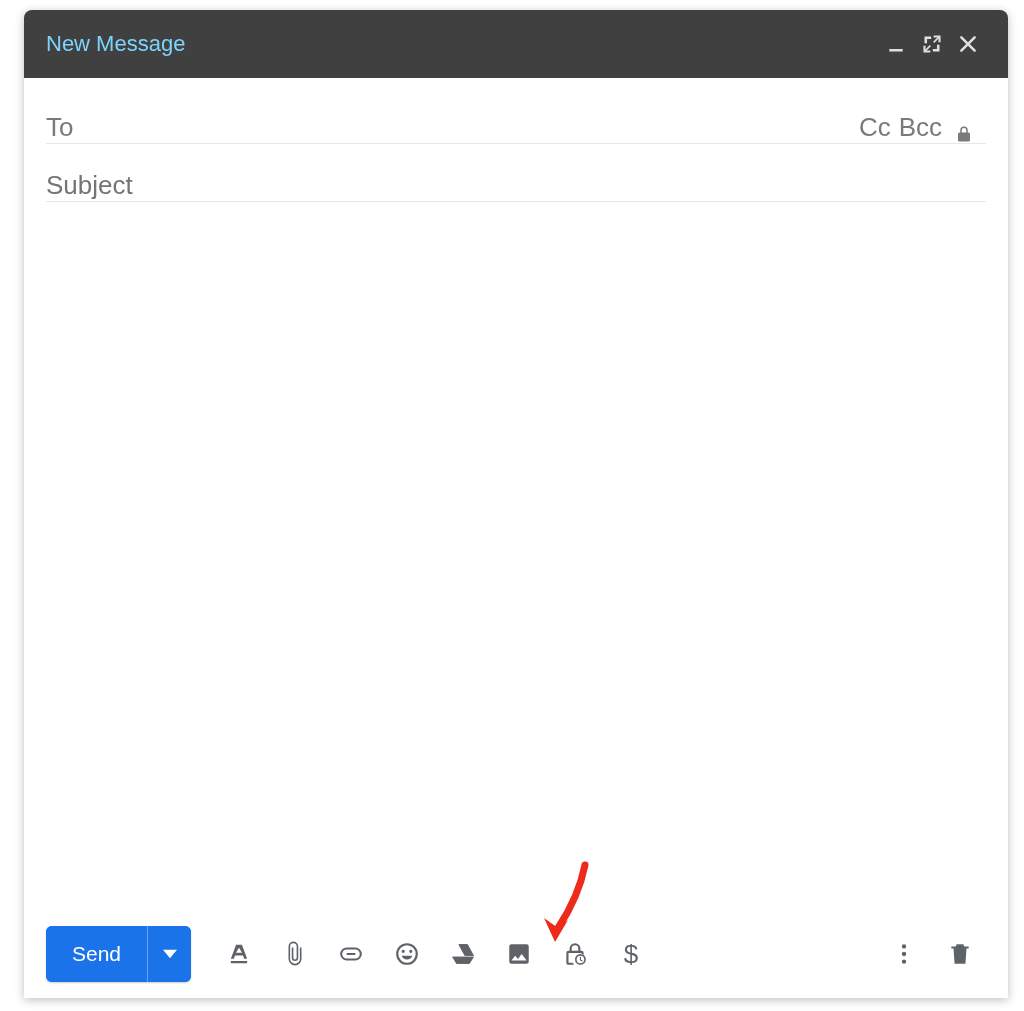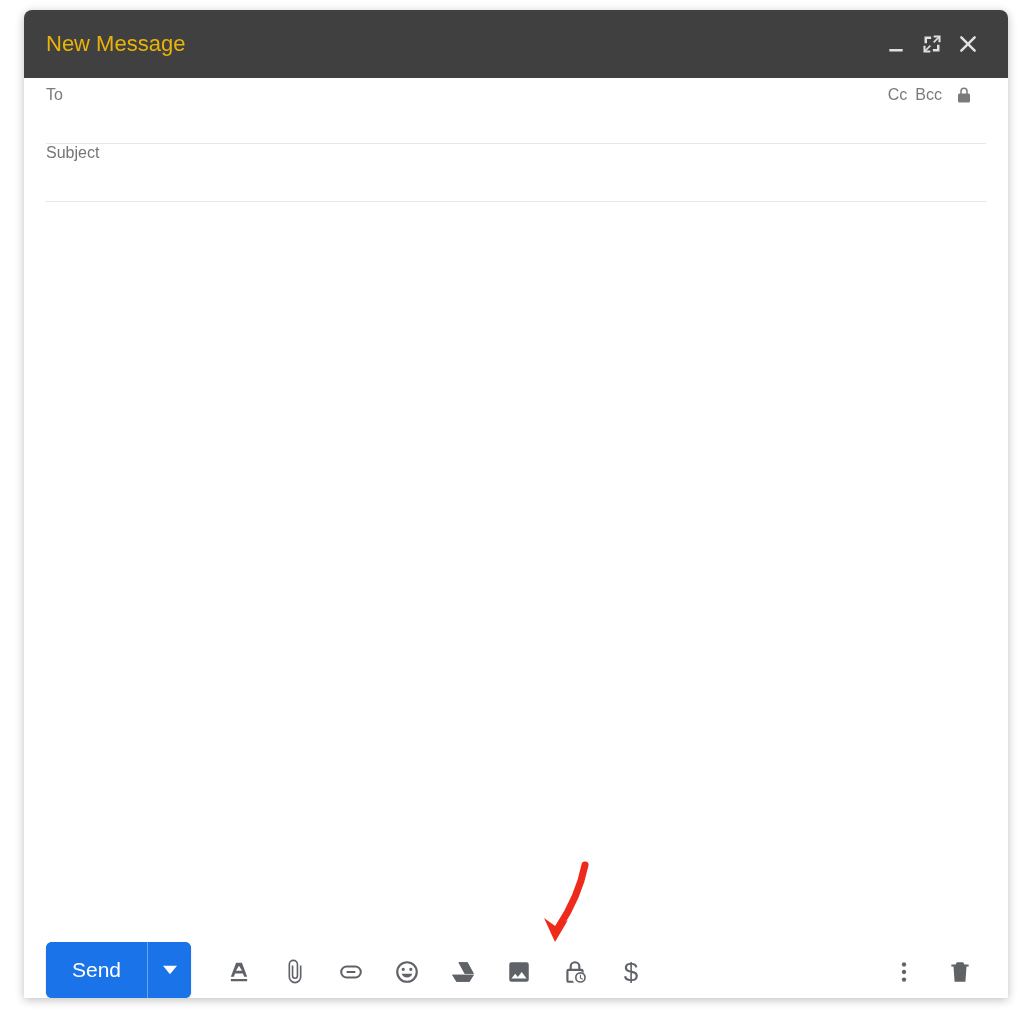--- a/index.html
+++ b/index.html
@@ -18,44 +18,44 @@
     overflow: hidden;
   }
   .titlebar {
     background: #404040;
     color: #fff;
     height: 68px;
     display: flex;
     align-items: center;
     padding: 0 22px;
   }
-  .titlebar .title { font-size: 22px; font-weight: 500; flex: 1; color: #eab308; }
+  .titlebar .title { font-size: 22px; font-weight: 500; flex: 1; color: #7dd3fc; }
   .titlebar .tbtn { width: 36px; height: 36px; display: flex; align-items: center; justify-content: center; cursor: pointer; color: #e0e0e0; }
   .titlebar .tbtn svg { width: 20px; height: 20px; }
   .fields { padding: 8px 22px 0 22px; }
   .row {
     display: flex;
-    align-items: flex-start;
+    align-items: flex-end;
     height: 58px;
     border-bottom: 1px solid #e6e6e6;
     color: #7a7a7a;
-    font-size: 16px;
+    font-size: 26px;
   }
   .row .label { flex: 0 0 auto; }
   .row .spacer { flex: 1; }
   .row .ccbcc { display: flex; gap: 8px; align-items: center; }
   .row .ccbcc span { cursor: pointer; }
   .row .lock { width: 44px; display:flex; justify-content:center; }
   .row .lock svg { width: 18px; height: 18px; fill:#7a7a7a; }
   .body-area { flex: 1; padding: 12px 22px; }
   .body-area textarea { width: 100%; height: 100%; border: none; outline: none; resize: none; font: inherit; color:#222; }
   .toolbar {
     height: 88px;
     display: flex;
-    align-items: flex-end;
+    align-items: center;
     padding: 0 22px;
     gap: 4px;
   }
   .sendgroup {
     display: flex;
     height: 56px;
     border-radius: 6px;
     overflow: hidden;
     background: #1a73e8;
     box-shadow: 0 1px 2px rgba(0,0,0,0.2);

